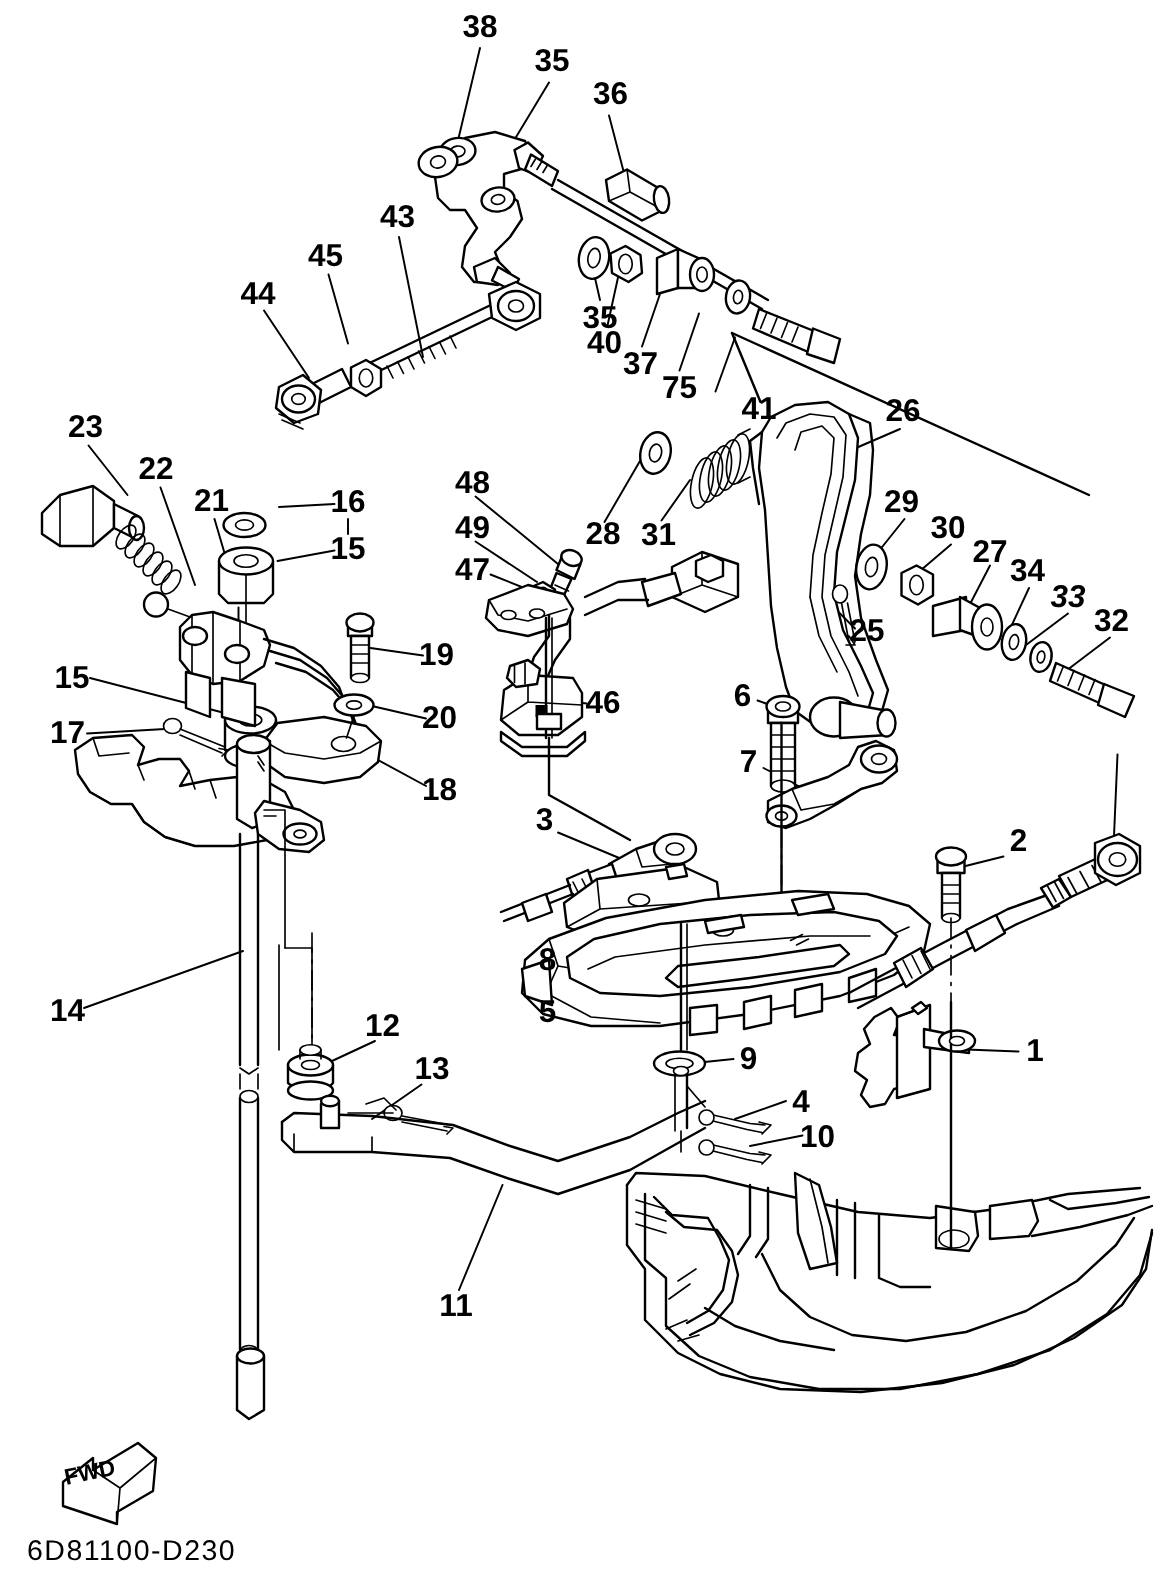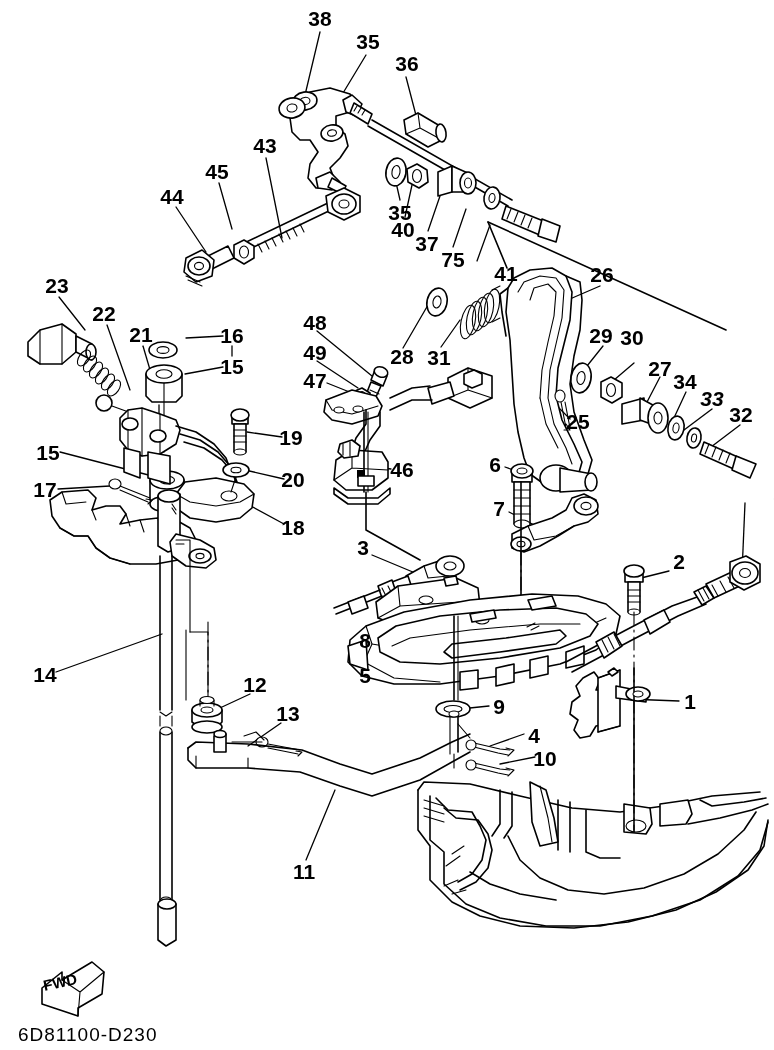--- a/index.html
+++ b/index.html
@@ -594,21 +594,21 @@
       <div class="callout" style="left: 293px; top: 479px;">20</div>
       <div class="callout" style="left: 141px; top: 334px;">21</div>
       <div class="callout" style="left: 104px; top: 313px;">22</div>
       <div class="callout" style="left: 57px; top: 285px;">23</div>
       <div class="callout" style="left: 745px; top: 492px; margin-left: 40px;">24</div>
       <div class="callout" style="left: 578px; top: 421px;">25</div>
       <div class="callout" style="left: 602px; top: 274px;">26</div>
       <div class="callout" style="left: 660px; top: 368px;">27</div>
       <div class="callout" style="left: 402px; top: 337px; margin-top: 19px;">28</div>
       <div class="callout" style="left: 601px; top: 335px;">29</div>
-      <div class="callout" style="left: 632px; top: 337px;">30</div>
+      <div class="callout" style="left: 632px; top: 352px;">30</div>
       <div class="callout" style="left: 439px; top: 357px;">31</div>
       <div class="callout" style="left: 741px; top: 414px;">32</div>
       <div class="callout" style="left: 712px; top: 398px; font-style: italic;">33</div>
       <div class="callout" style="left: 685px; top: 381px;">34</div>
       <div class="callout" style="left: 368px; top: 41px;">35</div>
       <div class="callout" style="left: 407px; top: 63px;">36</div>
       <div class="callout" style="left: 427px; top: 243px; text-align: right;">37</div>
       <div class="callout" style="left: 320px; top: 18px;">38</div>
       <div class="callout" style="left: 400px; top: 212px;">35</div>
       <div class="callout" style="left: 403px; top: 229px;">40</div>

